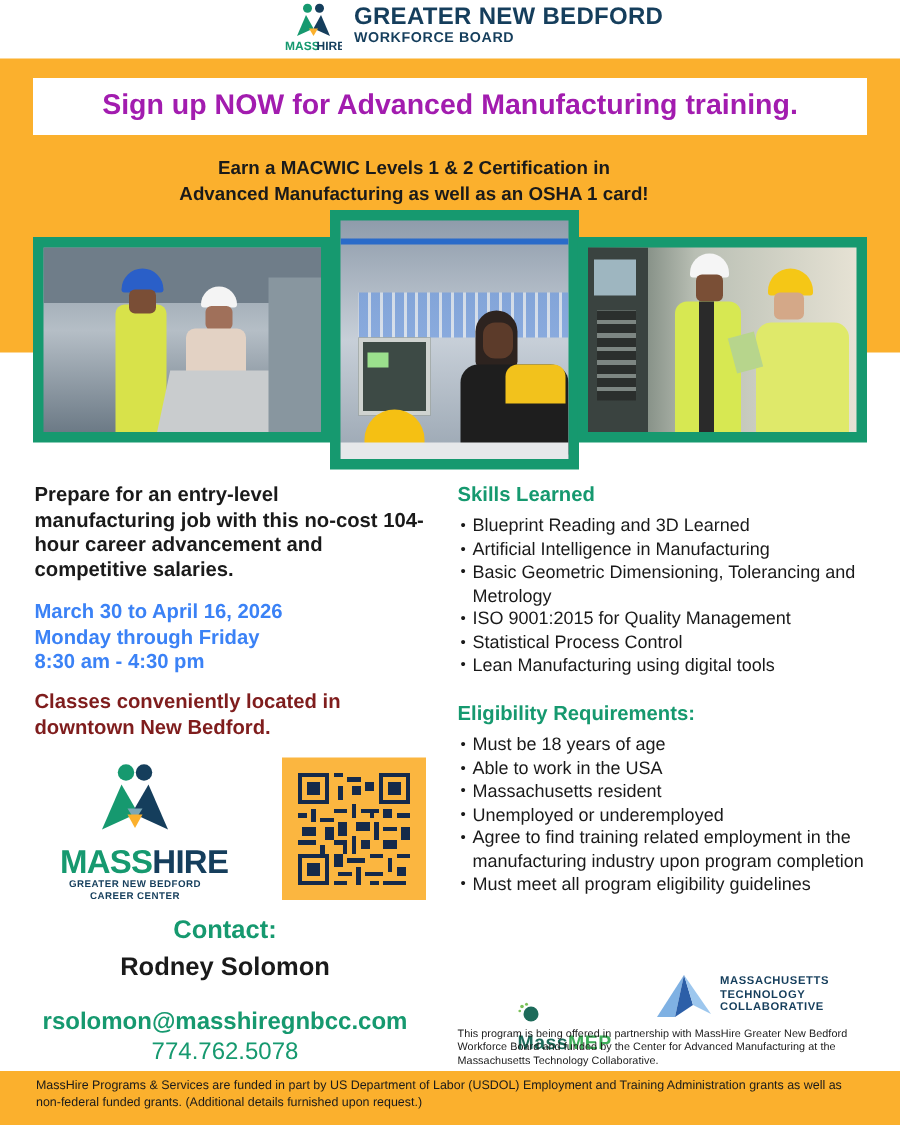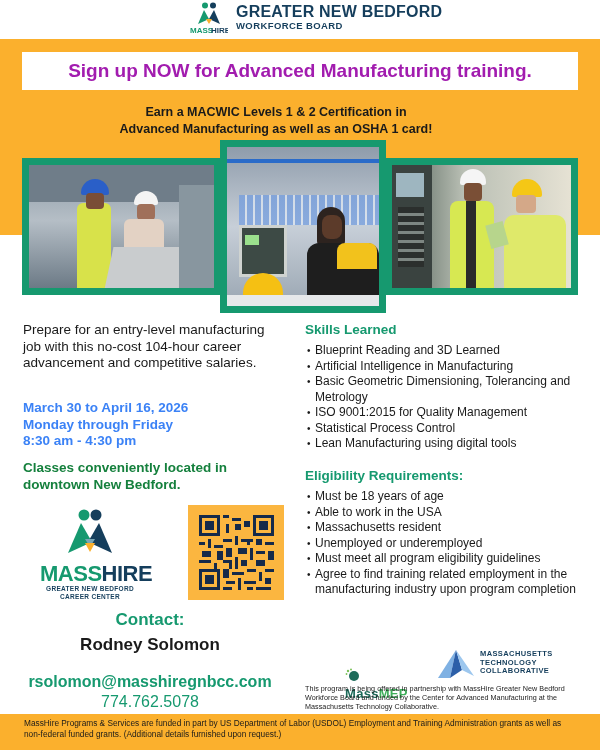--- a/index.html
+++ b/index.html
@@ -25,23 +25,23 @@
   .f1 { left: 22px; top: 158px; width: 199px; height: 137px; }
   .f2 { left: 220px; top: 140px; width: 166px; height: 173px; }
   .f3 { left: 385px; top: 158px; width: 193px; height: 137px; }
 
   .p1 { background: linear-gradient(180deg,#8a98a4 0%,#b5bec6 45%,#6c7a86 100%); }
   .p2 { background: linear-gradient(180deg,#8f9cab 0%,#c7cfd8 50%,#9aa6b2 100%); }
   .p3 { background: linear-gradient(90deg,#4a5a52 0%,#b9bfb4 40%,#e6e2d4 100%); }
   .shape { position: absolute; }
 
   
-  .intro { left: 23px; top: 322px; width: 260px; font-weight: 400; font-size: 13.5px; line-height: 16.7px; color: #1a1a1a; }
+  .intro { left: 23px; top: 322px; width: 260px; font-weight: 700; font-size: 13.5px; line-height: 16.7px; color: #1a1a1a; }
   .dates { left: 23px; top: 400px; width: 260px; font-weight: 700; font-size: 13.5px; line-height: 16.5px; color: #3b82f6; }
-  .loc { left: 23px; top: 460px; width: 260px; font-weight: 700; font-size: 13.5px; line-height: 16.5px; color: #15803d; }
+  .loc { left: 23px; top: 460px; width: 260px; font-weight: 700; font-size: 13.5px; line-height: 16.5px; color: #7f1d1d; }
 
   
   .sec-h { font-weight: 700; font-size: 13.5px; color: #16996f; }
   .skills-h { left: 305px; top: 322px; }
   .elig-h { left: 305px; top: 468px; }
   ul.blist { list-style: none; position: absolute; left: 307px; width: 285px; font-size: 12px; line-height: 15.5px; color: #1a1a1a; }
   ul.blist li { padding-left: 8px; position: relative; }
   ul.blist li::before { content: "•"; position: absolute; left: 0; top: 0; font-size: 10px; }
   .skills-list { top: 343px; }
   .elig-list { top: 489px; }
@@ -162,22 +162,22 @@
   <li>Statistical Process Control</li>
   <li>Lean Manufacturing using digital tools</li>
 </ul>
 
 <div class="abs sec-h elig-h">Eligibility Requirements:</div>
 <ul class="blist elig-list">
   <li>Must be 18 years of age</li>
   <li>Able to work in the USA</li>
   <li>Massachusetts resident</li>
   <li>Unemployed or underemployed</li>
+  <li>Agree to find training related employment in the manufacturing industry upon program completion</li>
   <li>Must meet all program eligibility guidelines</li>
-  <li>Agree to find training related employment in the manufacturing industry upon program completion</li>
 </ul>
 
 <div class="abs mh-logo">
   <svg width="70" height="50" viewBox="0 0 70 50">
     <circle cx="29" cy="6" r="5.5" fill="#16996f"></circle>
     <circle cx="41" cy="6" r="5.5" fill="#153e5c"></circle>
     <polygon points="13,44 26,14 37,33" fill="#16996f"></polygon>
     <polygon points="57,44 44,14 33,33" fill="#153e5c"></polygon>
     <polygon points="30,30 40,30 35,38 " fill="#7aa7b6"></polygon>
     <polygon points="30,34 40,34 35,43" fill="#fbb02d"></polygon>

